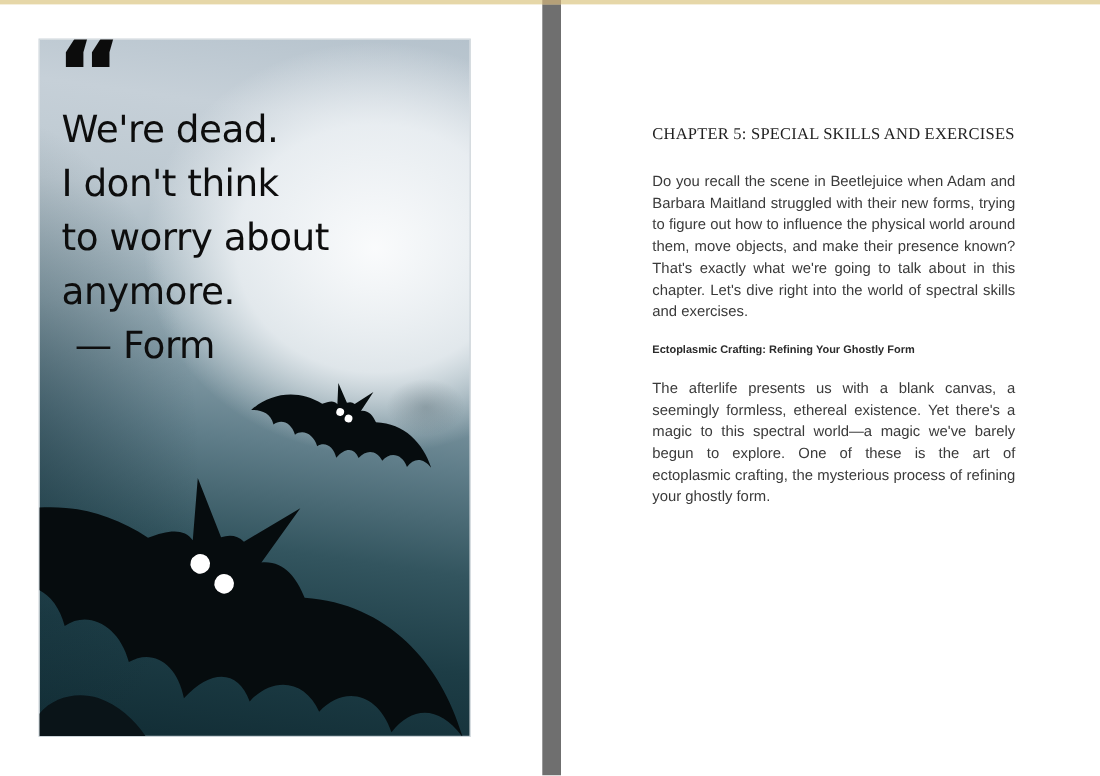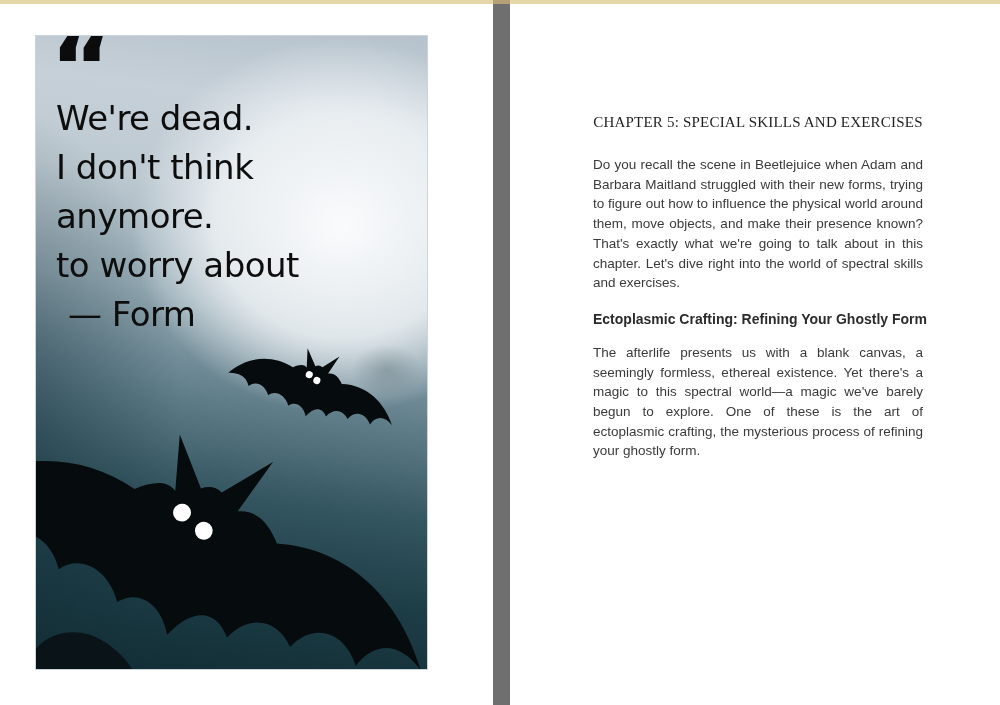--- a/index.html
+++ b/index.html
@@ -57,30 +57,29 @@
     background:radial-gradient(ellipse at center, rgba(55,75,83,0.28), rgba(55,75,83,0) 70%);
     z-index:1;
   }
 
   
   .text-col{position:absolute;left:83px;top:112px;width:330px;}
   .chapter-title{
     margin:0 0 23px 0;font-family:"Liberation Serif",serif;font-weight:normal;
     font-size:15px;line-height:20px;letter-spacing:0.2px;white-space:nowrap;
     color:var(--title-text,#1f1f1f);
-    text-align:center;
   }
   .body-para{
     margin:0;font-size:13.5px;line-height:19.7px;
     text-align:justify;color:var(--body-text,#3a3a3a);
   }
   .para-1{margin-bottom:57px;}
   .para-2{margin-bottom:17px;}
   .section-heading{
-    margin:0 0 15px 0;font-size:14px;line-height:18px;font-weight:bold;
+    margin:0 0 15px 0;font-size:10px;line-height:18px;font-weight:bold;
     color:#2b2b2b;white-space:nowrap;
   }
 </style>
 </head>
 <body>
 
 <div>
 
   <div class="page page-left">
     <div class="quote-image">
@@ -100,22 +99,22 @@
 
       <svg class="corner-wing" viewBox="0 0 100 50" aria-hidden="true">
         <path d="M0 26 C12 6 34 0 54 6 C74 13 90 30 98 46 L60 48 C34 52 10 46 0 42 Z"></path>
       </svg>
 
       <div class="qmark">“</div>
 
       <div class="quote-text">
         <div>We're dead.</div>
         <div>I don't think</div>
+        <div>to worry about</div>
         <div>anymore.</div>
-        <div>to worry about</div>
         <div class="attribution">— Form</div>
       </div>
     </div>
   </div>
 
   <div class="divider"></div>
 
   <div class="page page-right">
     <div class="text-col">
       <h1 class="chapter-title">CHAPTER 5: SPECIAL SKILLS AND EXERCISES</h1>

